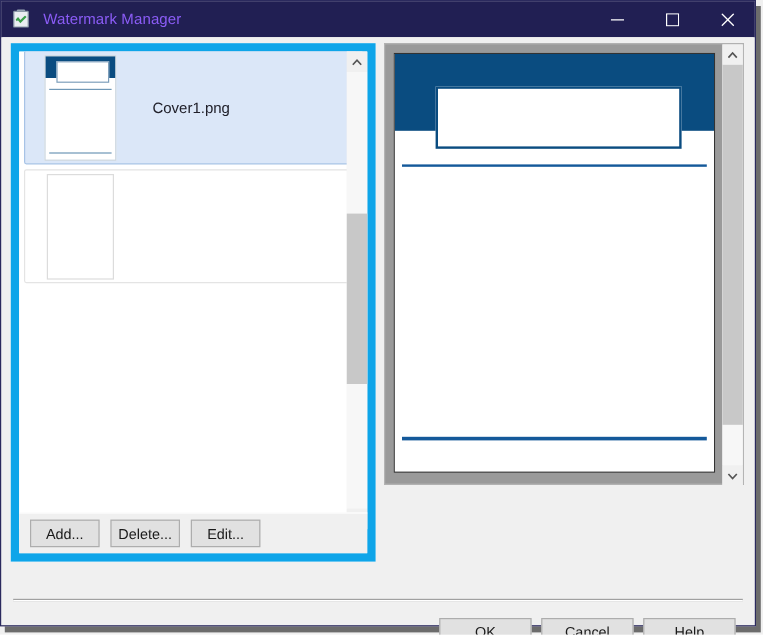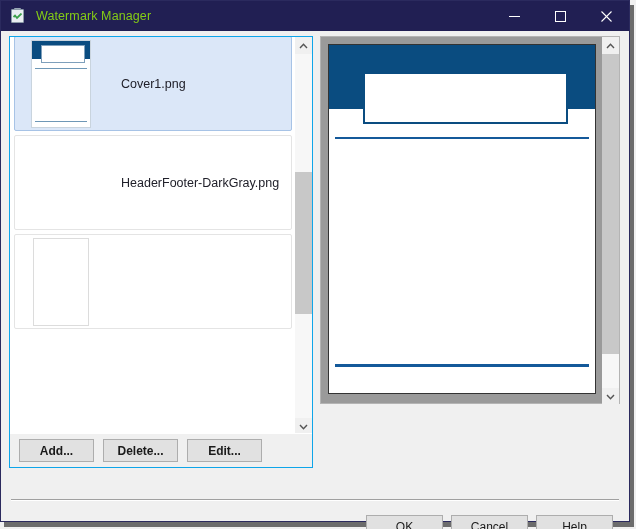--- a/index.html
+++ b/index.html
@@ -64,21 +64,21 @@
     width: 7px; height: 3px;
     background: #9aa8b6;
     border-radius: 1px;
   }
   .title-icon .clip-check {
     position: absolute;
     left: 3px; top: 5px;
     width: 10px; height: 8px;
   }
   .title-text {
-    color: #84cc16;
+    color: #8b5cf6;
     font-size: 12.5px;
     letter-spacing: 0.1px;
     white-space: nowrap;
   }
   .title-spacer { flex: 1 1 auto; }
   .win-btn {
     width: 46px;
     height: 30px;
     display: flex;
     align-items: center;
@@ -98,21 +98,21 @@
   }
 
   
   .left-panel {
     position: absolute;
     left: 7px;
     top: 5px;
     width: 304px;
     height: 432px;
     background: #ffffff;
-    border: 1px solid #0ea5e9;
+    border: 7px solid #0ea5e9;
     box-sizing: border-box;
   }
   .list-viewport {
     position: absolute;
     left: 0; top: 0;
     width: 286px;
     height: 398px;
     overflow: hidden;
     background: #ffffff;
   }
@@ -265,21 +265,21 @@
     border: 1px solid #adadad;
     box-sizing: border-box;
     font-family: "Liberation Sans", sans-serif;
     font-size: 12px;
     color: #1a1a1a;
     display: inline-flex;
     align-items: center;
     justify-content: center;
     padding: 0;
   }
-  .btn-sm { width: 75px; margin-right: 9px; font-weight: bold; }
+  .btn-sm { width: 58px; margin-right: 9px; }
 
   
   .preview-panel {
     position: absolute;
     left: 318px;
     top: 5px;
     width: 300px;
     height: 368px;
     background: #9a9a9a;
     border: 1px solid #b4b4b4;
@@ -445,26 +445,20 @@
                 <div class="thumb-cover">
                   <div class="tc-band"></div>
                   <div class="tc-box"></div>
                   <div class="tc-rule r1"></div>
                   <div class="tc-rule r2"></div>
                 </div>
               </div>
               <span class="item-label">Cover1.png</span>
             </div>
 
-            <div class="list-item">
-              <div class="thumb-slot">
-                <div class="thumb-empty"></div>
-              </div>
-              <span class="item-label">HeaderFooter-DarkGray.png</span>
-            </div>
 
             <div class="list-item">
               <div class="thumb-slot">
                 <div class="thumb-plain"></div>
               </div>
             </div>
 
 
           </div>
         </div>

